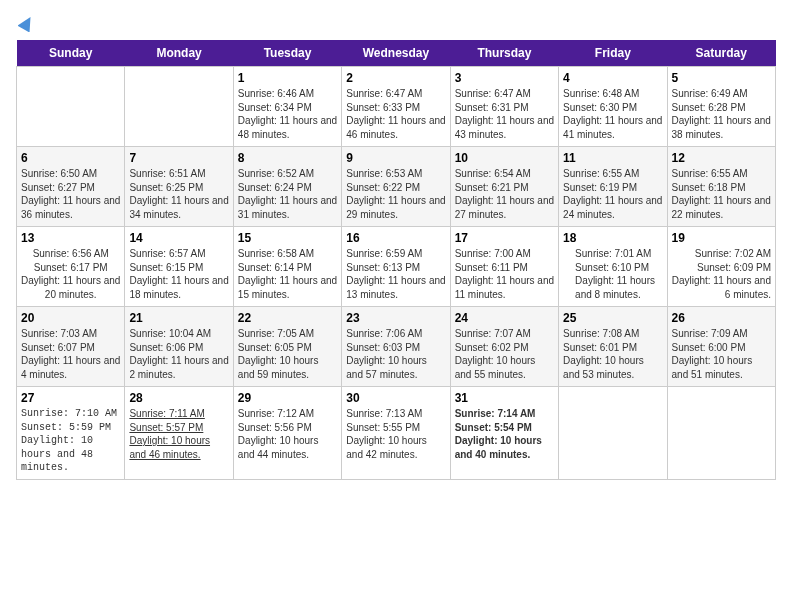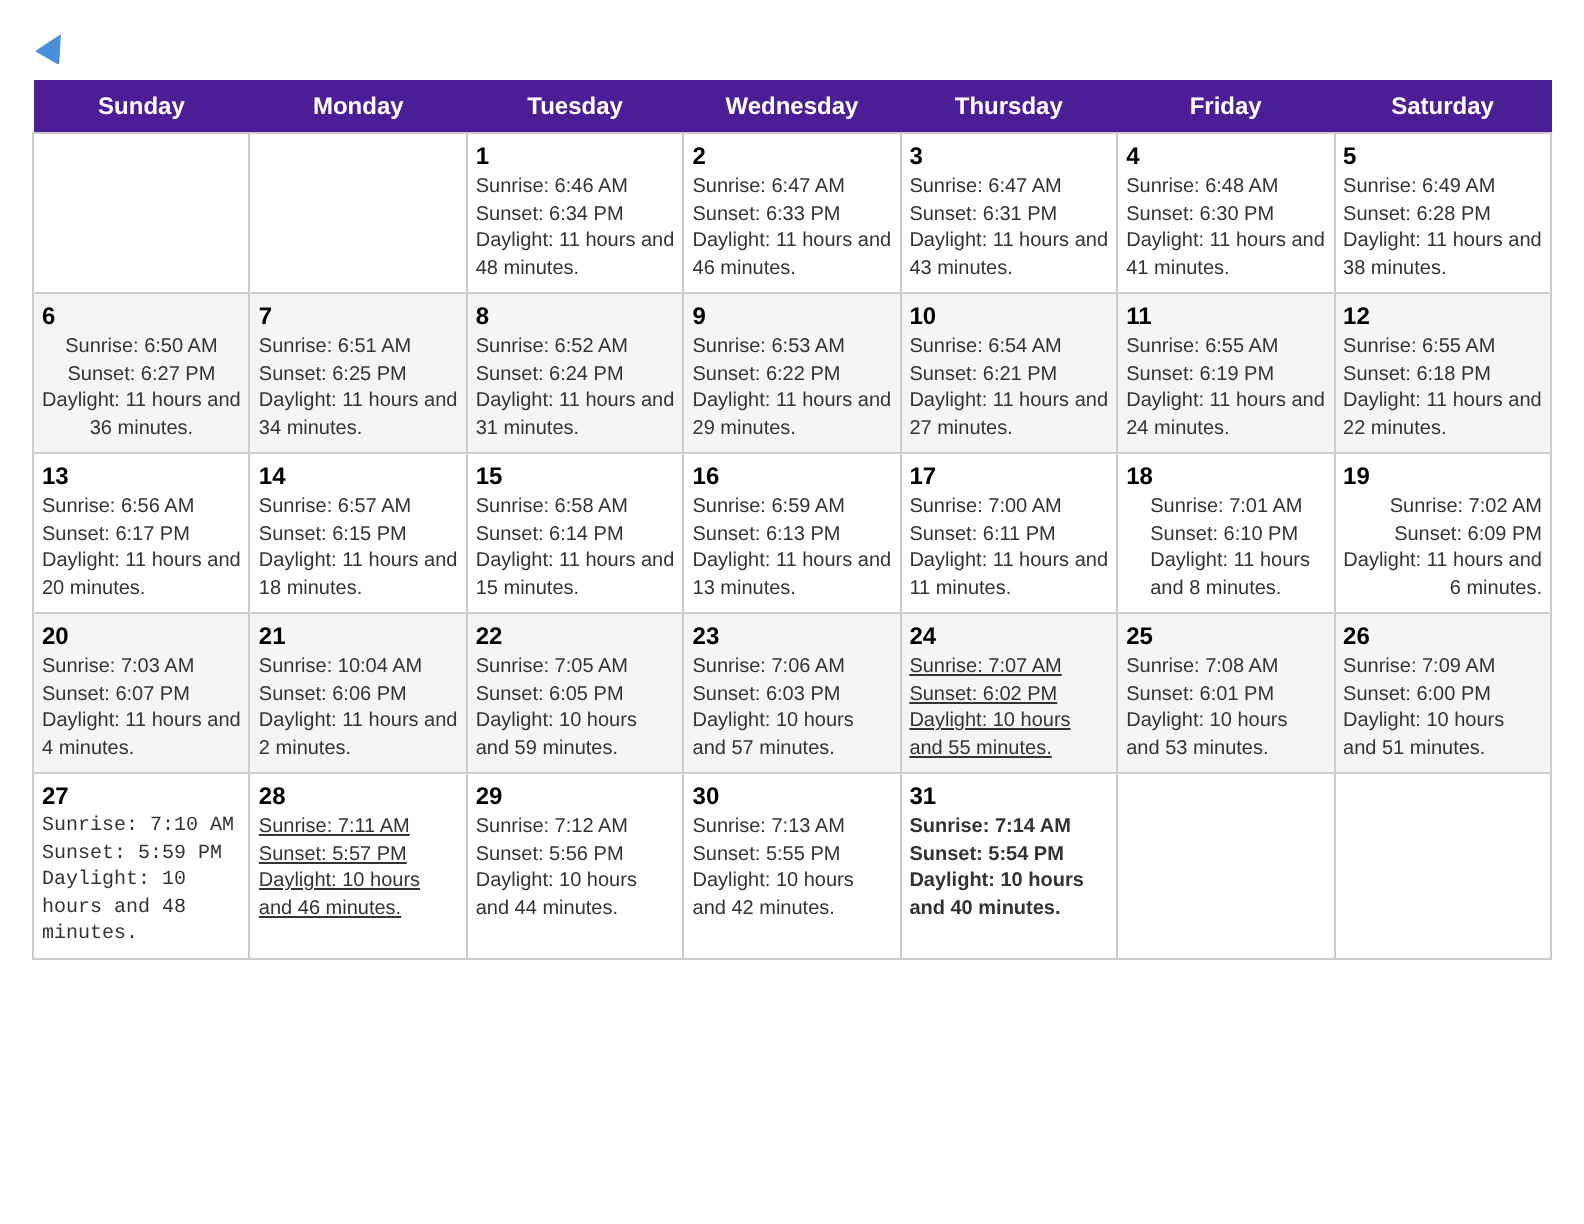--- a/index.html
+++ b/index.html
@@ -138,21 +138,21 @@
         <td>
           <span class="day-num">5</span>
           <div class="day-info" style="white-space: pre-line;">Sunrise: 6:49 AM
 Sunset: 6:28 PM
 Daylight: 11 hours and 38 minutes.</div>
         </td>
       </tr>
       <tr>
         <td>
           <span class="day-num">6</span>
-          <div class="day-info" style="white-space: pre-line; text-align: center;">Sunrise: 6:50 AM
+          <div class="day-info" style="white-space: pre-line;">Sunrise: 6:50 AM
 Sunset: 6:27 PM
 Daylight: 11 hours and 36 minutes.</div>
         </td>
         <td>
           <span class="day-num">7</span>
           <div class="day-info" style="white-space: pre-line;">Sunrise: 6:51 AM
 Sunset: 6:25 PM
 Daylight: 11 hours and 34 minutes.</div>
         </td>
         <td>
@@ -182,21 +182,21 @@
         <td>
           <span class="day-num">12</span>
           <div class="day-info" style="white-space: pre-line;">Sunrise: 6:55 AM
 Sunset: 6:18 PM
 Daylight: 11 hours and 22 minutes.</div>
         </td>
       </tr>
       <tr>
         <td>
           <span class="day-num">13</span>
-          <div class="day-info" style="white-space: pre-line;">Sunrise: 6:56 AM
+          <div class="day-info" style="white-space: pre-line; text-align: center;">Sunrise: 6:56 AM
 Sunset: 6:17 PM
 Daylight: 11 hours and 20 minutes.</div>
         </td>
         <td>
           <span class="day-num">14</span>
           <div class="day-info" style="white-space: pre-line;">Sunrise: 6:57 AM
 Sunset: 6:15 PM
 Daylight: 11 hours and 18 minutes.</div>
         </td>
         <td>
@@ -250,21 +250,21 @@
 Daylight: 10 hours and 59 minutes.</div>
         </td>
         <td>
           <span class="day-num">23</span>
           <div class="day-info" style="white-space: pre-line;">Sunrise: 7:06 AM
 Sunset: 6:03 PM
 Daylight: 10 hours and 57 minutes.</div>
         </td>
         <td>
           <span class="day-num">24</span>
-          <div class="day-info" style="white-space: pre-line; text-decoration: underline;">Sunrise: 7:07 AM
+          <div class="day-info" style="white-space: pre-line;">Sunrise: 7:07 AM
 Sunset: 6:02 PM
 Daylight: 10 hours and 55 minutes.</div>
         </td>
         <td>
           <span class="day-num">25</span>
           <div class="day-info" style="white-space: pre-line;">Sunrise: 7:08 AM
 Sunset: 6:01 PM
 Daylight: 10 hours and 53 minutes.</div>
         </td>
         <td>

